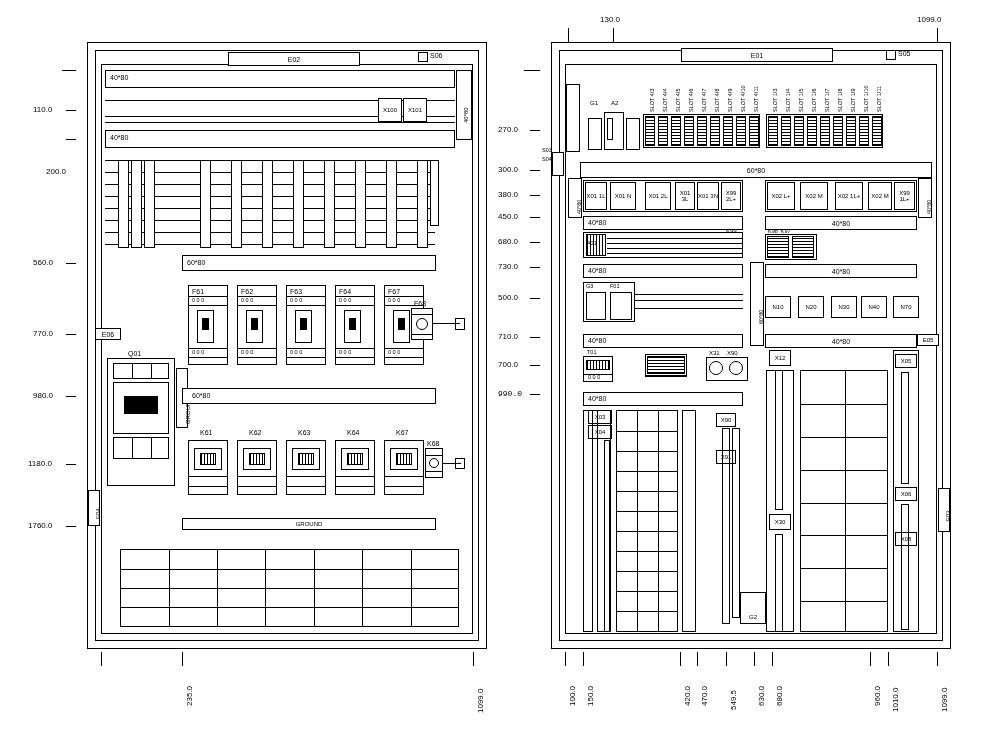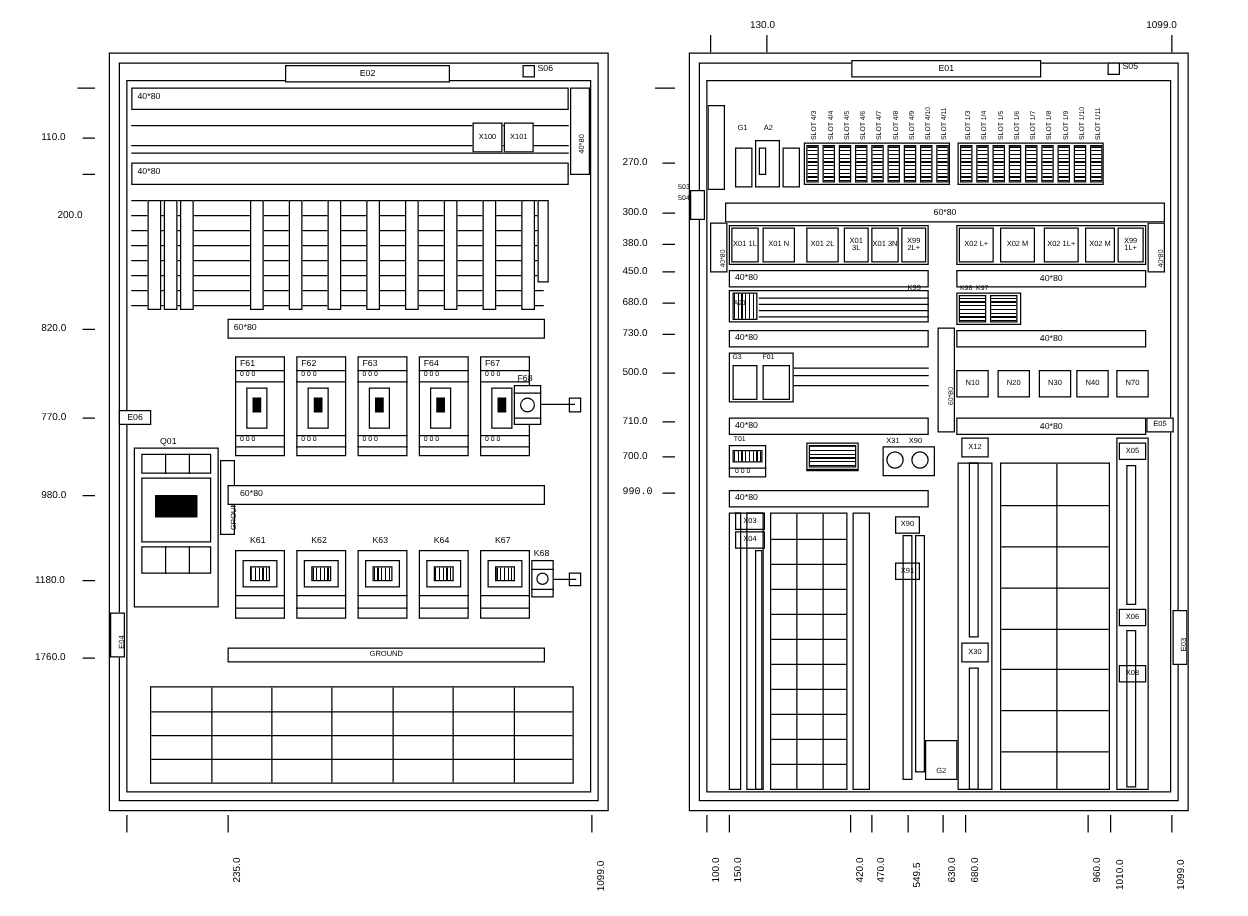--- a/index.html
+++ b/index.html
@@ -285,21 +285,21 @@
     <div class="c" style="left:241px;"></div>
     <div class="c" style="left:290px;"></div>
   </div>
 
   <div class="tickh" style="left:62px; top:70px; width:14px;"></div>
   <div class="tickh" style="left:66px; top:110px; width:10px;"></div>
   <span class="dim" style="left:33px; top:106px;">110.0</span>
   <div class="tickh" style="left:66px; top:139px; width:10px;"></div>
   <span class="dim" style="left:46px; top:135px;margin-top:33px;">200.0</span>
   <div class="tickh" style="left:66px; top:263px; width:10px;"></div>
-  <span class="dim" style="left:33px; top:259px;">820.0</span>
+  <span class="dim" style="left:33px; top:259px;">560.0</span>
   <div class="tickh" style="left:66px; top:334px; width:10px;"></div>
   <span class="dim" style="left:33px; top:330px;">770.0</span>
   <div class="tickh" style="left:66px; top:396px; width:10px;"></div>
   <span class="dim" style="left:33px; top:392px;">980.0</span>
   <div class="tickh" style="left:66px; top:464px; width:10px;"></div>
   <span class="dim" style="left:28px; top:460px;">1180.0</span>
   <div class="tickh" style="left:66px; top:526px; width:10px;"></div>
   <span class="dim" style="left:28px; top:522px;">1760.0</span>
 
   <div class="tick" style="left:101px; top:652px; height:14px;"></div>

